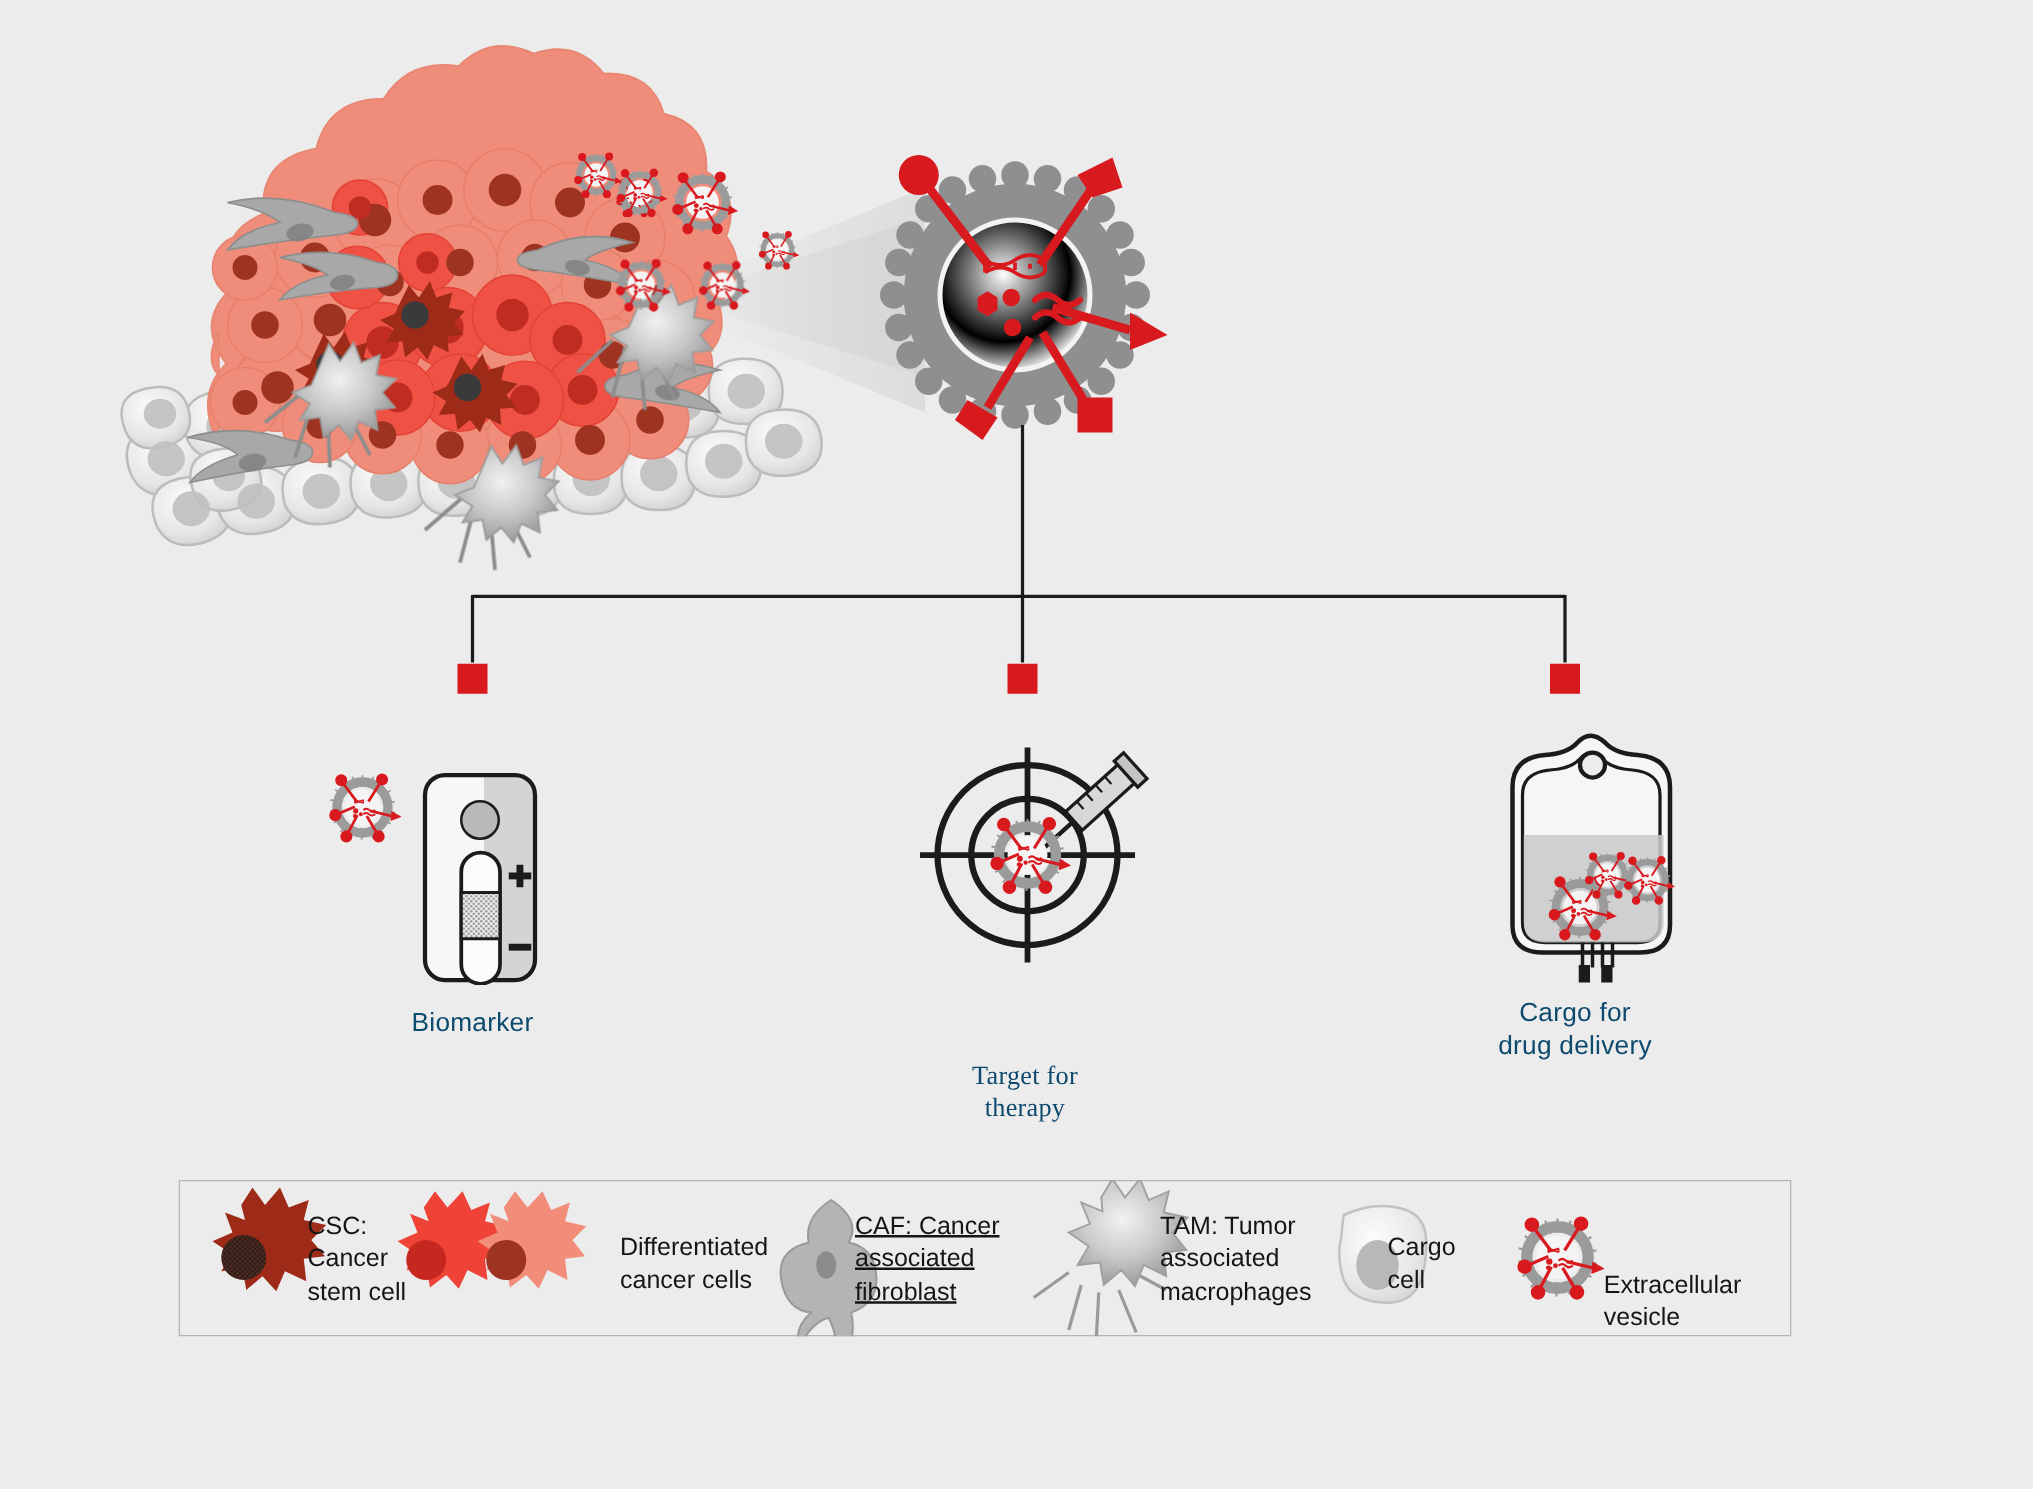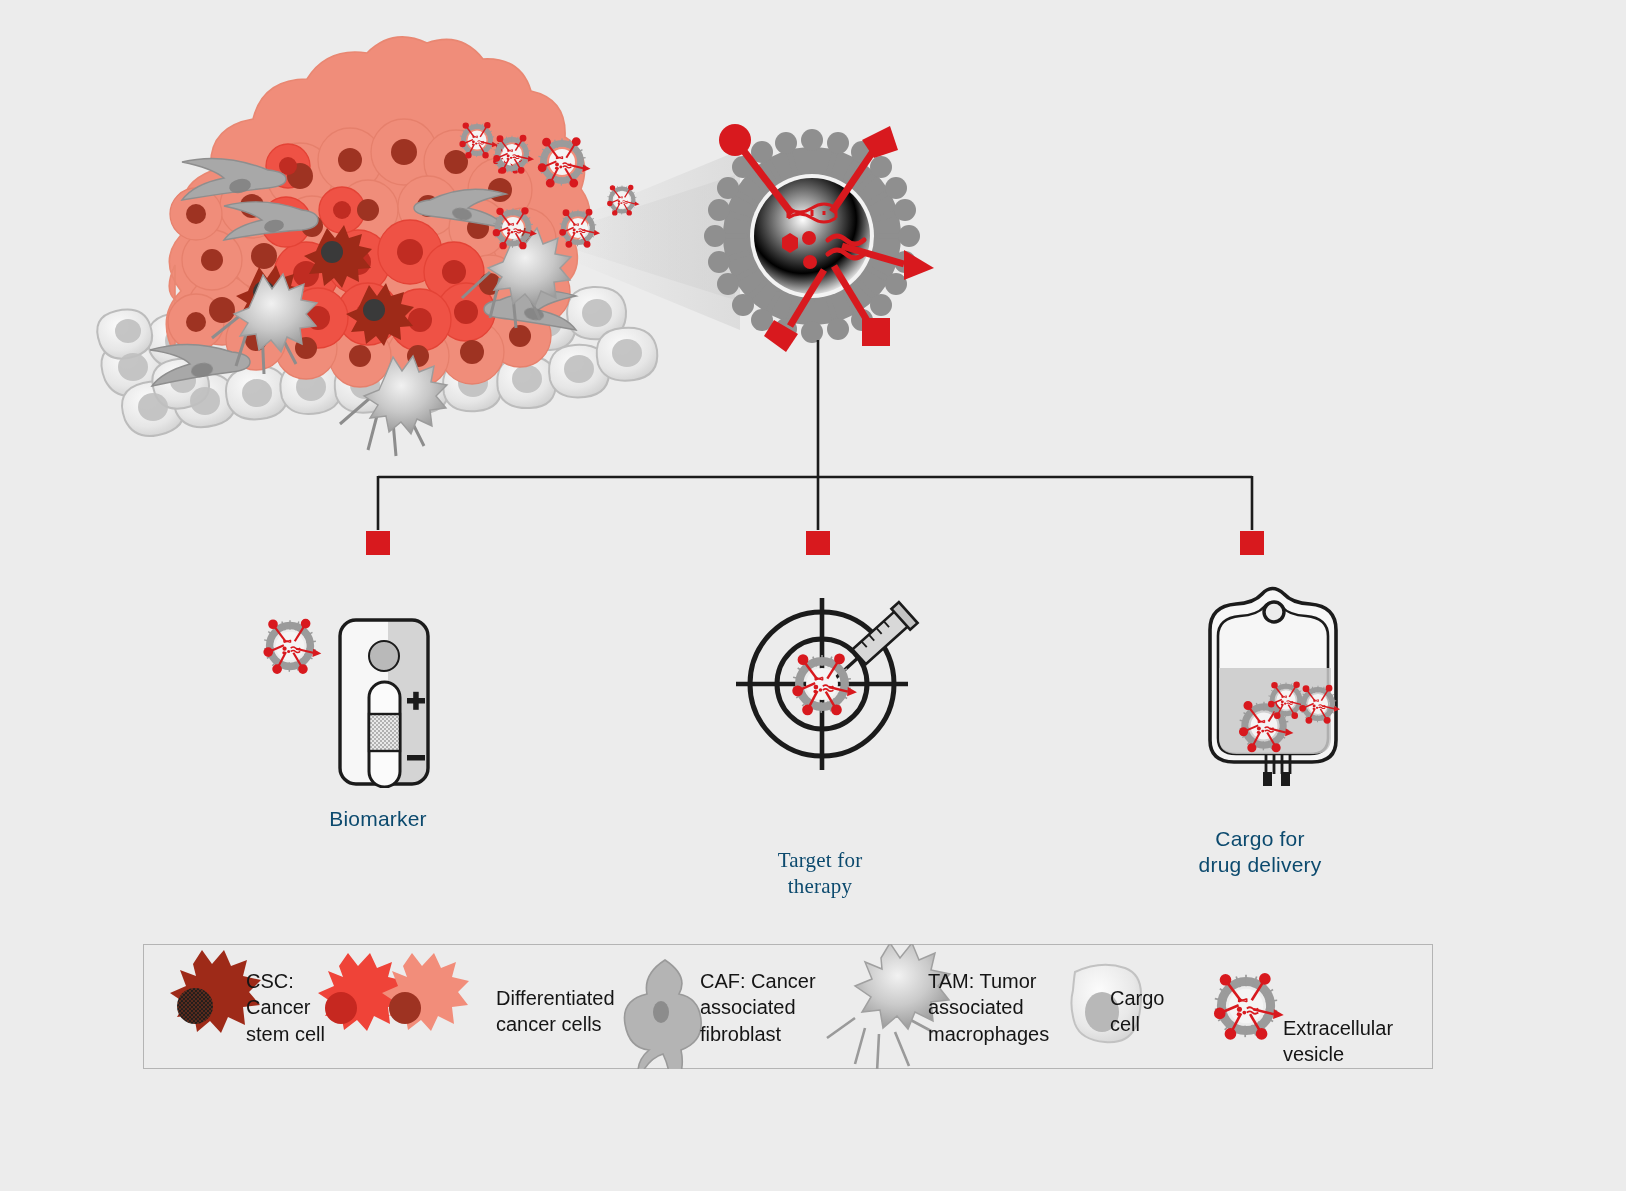--- a/index.html
+++ b/index.html
@@ -533,21 +533,21 @@
 
     <g stroke="#1b1b1b" stroke-width="2.8" fill="none">
       <line x1="88" y1="176" x2="88" y2="196"></line>
       <line x1="96" y1="176" x2="96" y2="196"></line>
       <line x1="104" y1="176" x2="104" y2="196"></line>
       <line x1="112" y1="176" x2="112" y2="196"></line>
     </g>
     <rect x="85" y="194" width="9" height="14" fill="#1b1b1b"></rect>
     <rect x="103" y="194" width="9" height="14" fill="#1b1b1b"></rect>
   </svg>
-  <div class="node-label" style="left:1140px;top:826px;width:240px;">Cargo for
+  <div class="node-label" style="left:1140px;top:798px;width:240px;">Cargo for
 drug delivery</div>
 
   <div id="legend-box"></div>
 
   <svg class="abs" style="left:143px;top:944px;" width="1290" height="125">
     <defs>
       <pattern id="csNuc" width="4" height="4" patternUnits="userSpaceOnUse">
         <rect width="4" height="4" fill="#5a2a1c"></rect>
         <circle cx="1" cy="1" r="1.1" fill="#1c1c1c"></circle>
         <circle cx="3" cy="3" r="1.1" fill="#1c1c1c"></circle>
@@ -609,21 +609,21 @@
     <g transform="translate(1103,62) scale(0.82)">
       <use href="#exo"></use>
     </g>
   </svg>
 
   <div class="legend-text abs" style="left:496px;top:985px;width:160px;">Differentiated
 cancer cells</div>
   <div class="legend-text abs" style="left:246px;top:968px;width:120px;">CSC:
 Cancer
 stem cell</div>
-  <div class="legend-text abs" style="left:700px;top:968px;width:140px;">CAF: Cancer
+  <div class="legend-text abs" style="left:684px;top:968px;width:140px;text-decoration:underline;">CAF: Cancer
 associated
 fibroblast</div>
   <div class="legend-text abs" style="left:900px;top:968px;width:160px;margin-left:28px;">TAM: Tumor
 associated
 macrophages</div>
   <div class="legend-text abs" style="left:1110px;top:985px;width:110px;">Cargo
 cell</div>
   <div class="legend-text abs" style="left:1283px;top:975px;width:150px;margin-top:40px;">Extracellular
 vesicle</div>
 

